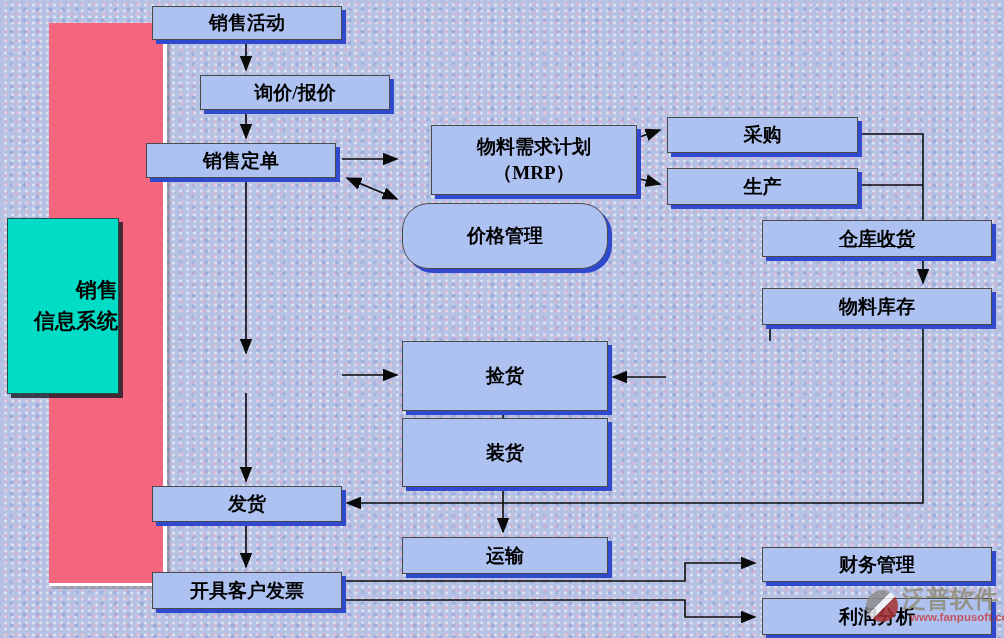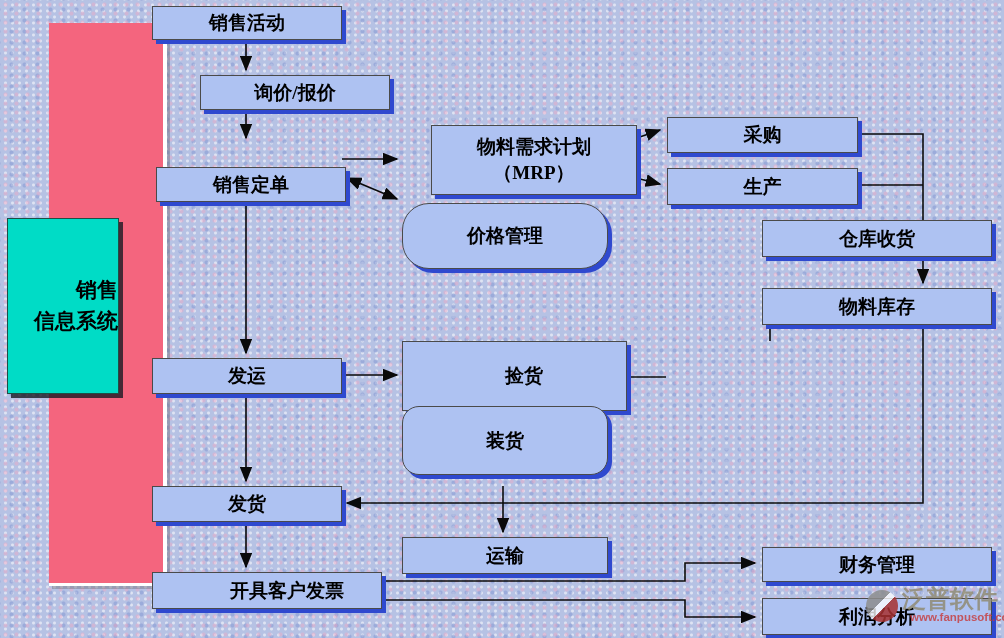--- a/index.html
+++ b/index.html
@@ -83,58 +83,55 @@
     <span>销售</span>
     <span>信息系统</span>
   </div>
 
   <div class="box" style="left:152px;top:6px;width:188px;height:32px;">
     <span>销售活动</span>
   </div>
   <div class="box" style="left:152px;top:75px;width:188px;height:33px;margin-left:48px;">
     <span>询价/报价</span>
   </div>
-  <div class="box" style="left:156px;top:143px;width:188px;height:33px;margin-top:24px;">
+  <div class="box" style="left:146px;top:143px;width:188px;height:33px;">
     <span>销售定单</span>
-  </div>
-  <div class="box" style="left:152px;top:358px;width:188px;height:34px;">
-    <span>发运</span>
   </div>
   <div class="box" style="left:152px;top:486px;width:188px;height:34px;">
     <span>发货</span>
   </div>
-  <div class="box" style="left:152px;top:572px;width:188px;height:35px;padding-left:40px;">
+  <div class="box" style="left:152px;top:572px;width:188px;height:35px;">
     <span>开具客户发票</span>
   </div>
 
   <div class="box" style="left:402px;top:125px;width:204px;height:68px;margin-left:29px;">
     <span>物料需求计划</span>
     <span>（MRP）</span>
   </div>
   <div class="box" style="left:402px;top:203px;width:204px;height:64px;border-radius:27px;">
     <span>价格管理</span>
   </div>
-  <div class="box" style="left:402px;top:341px;width:204px;height:68px;padding-left:19px;">
+  <div class="box" style="left:402px;top:341px;width:204px;height:68px;">
     <span>捡货</span>
   </div>
-  <div class="box" style="left:402px;top:406px;width:204px;height:67px;border-radius:17px;">
+  <div class="box" style="left:402px;top:418px;width:204px;height:67px;">
     <span>装货</span>
   </div>
   <div class="box" style="left:402px;top:537px;width:204px;height:35px;">
     <span>运输</span>
   </div>
 
   <div class="box" style="left:667px;top:117px;width:189px;height:34px;">
     <span>采购</span>
   </div>
   <div class="box" style="left:667px;top:168px;width:189px;height:35px;">
     <span>生产</span>
   </div>
 
-  <div class="box" style="left:762px;top:220px;width:228px;height:35px;">
+  <div class="box" style="left:762px;top:220px;width:228px;height:35px;text-decoration:underline;">
     <span>仓库收货</span>
   </div>
   <div class="box" style="left:762px;top:288px;width:228px;height:35px;">
     <span>物料库存</span>
   </div>
   <div class="box" style="left:762px;top:547px;width:228px;height:33px;">
     <span>财务管理</span>
   </div>
   <div class="box" style="left:762px;top:598px;width:228px;height:35px;">
     <span>利润分析</span>

